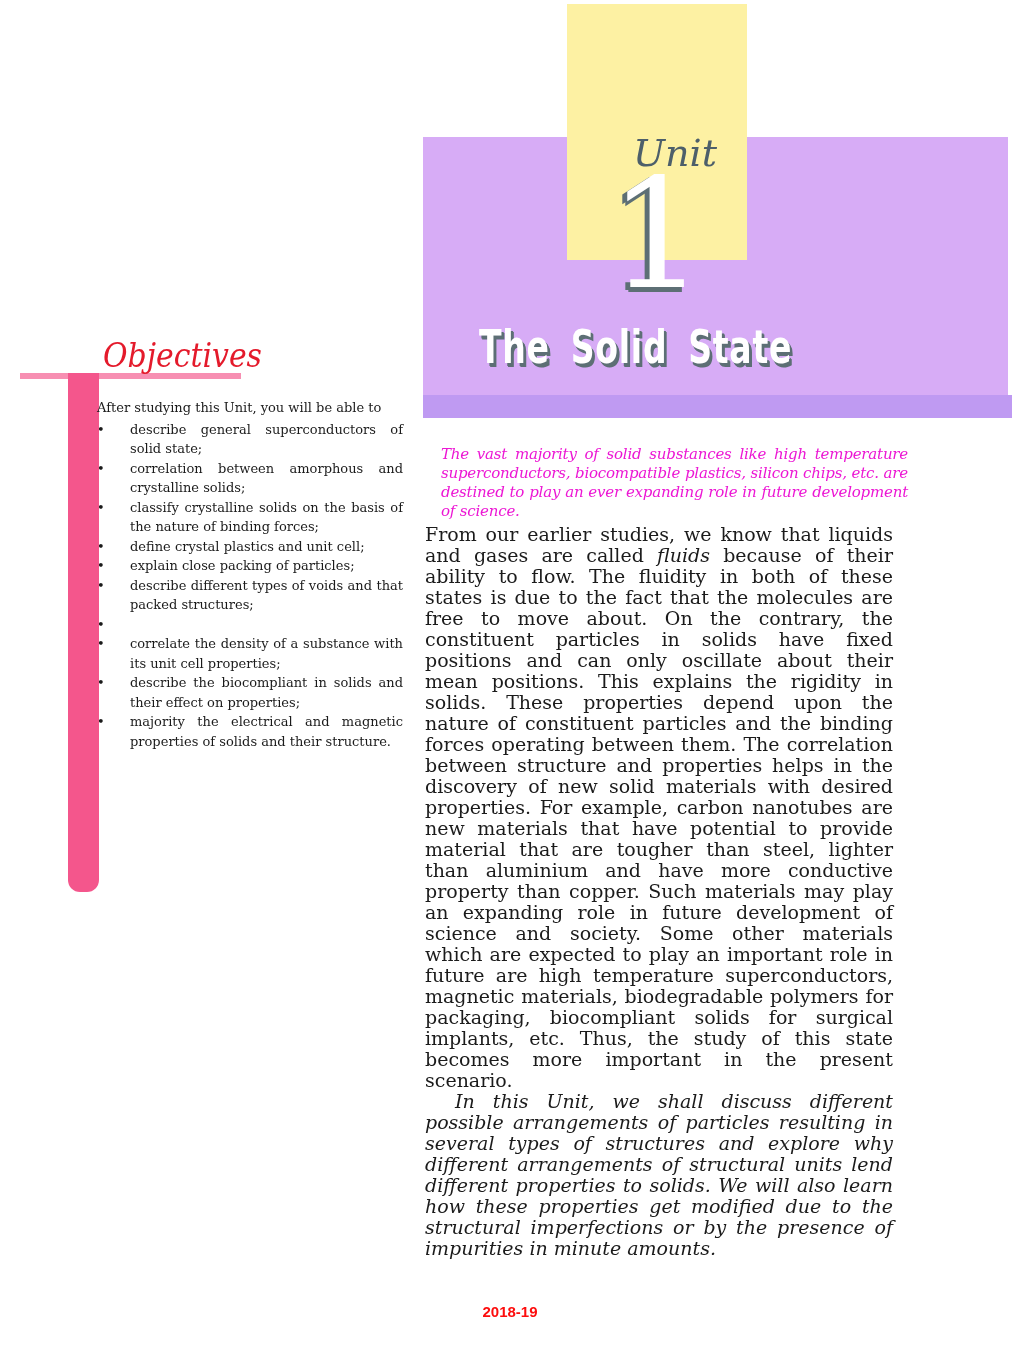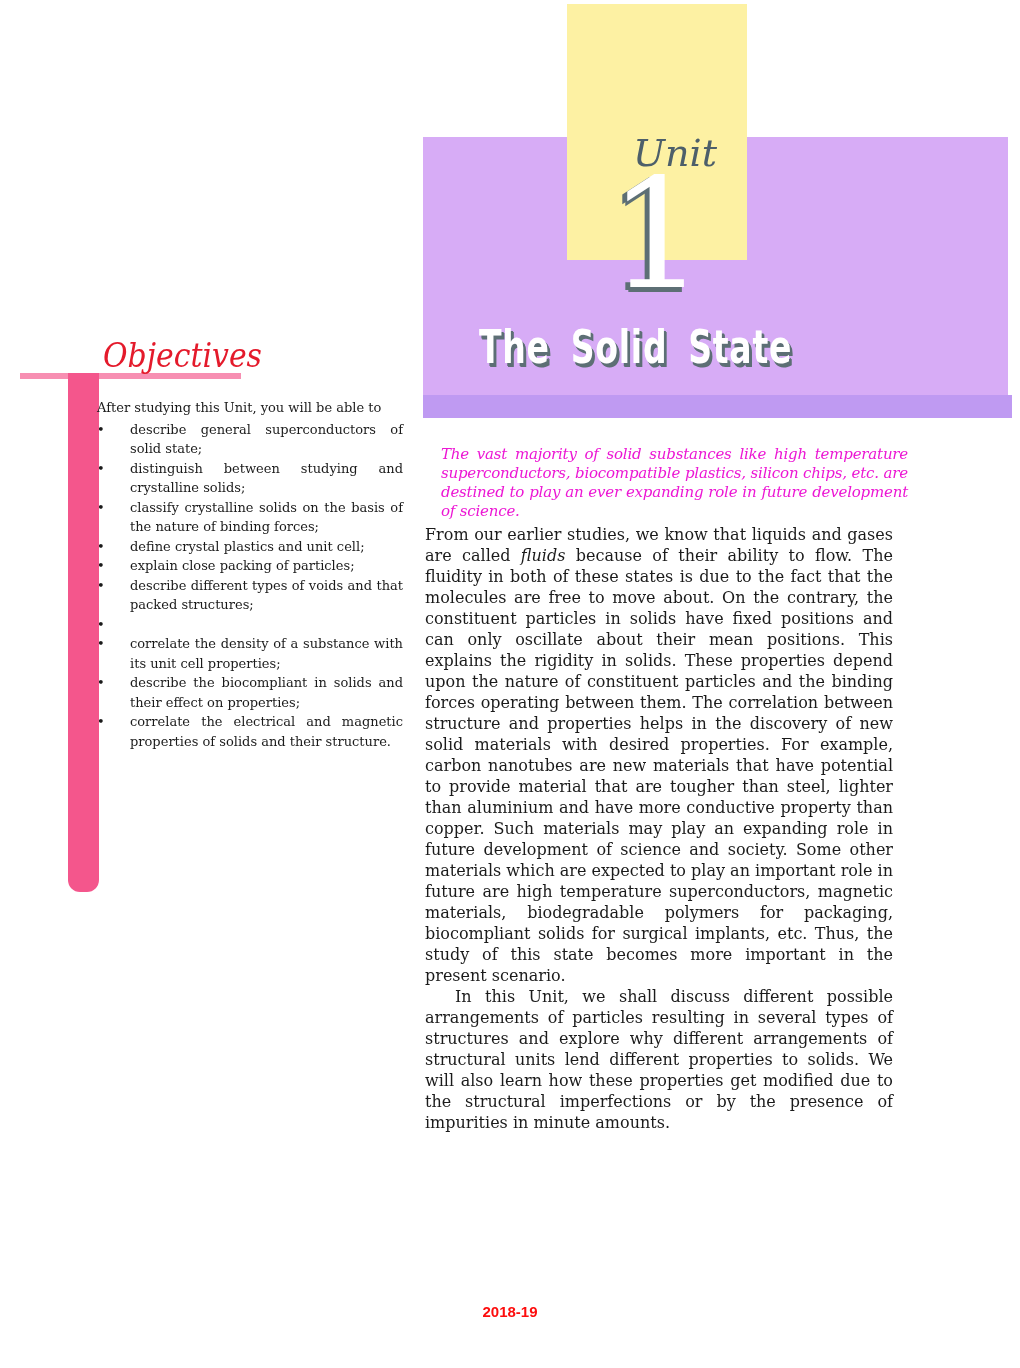--- a/index.html
+++ b/index.html
@@ -65,24 +65,24 @@
   }
   .obj-intro { margin:0; text-align:justify; }
   .obj-items { list-style:none; margin:2px 0 0 0; padding:0; }
   .obj-item { display:flex; }
   .bullet { flex:0 0 33px; }
   .obj-text { flex:1; text-align:justify; }
 
   
   .main-text {
     position:absolute; left:425px; top:524px; width:468px;
-    font-size:16px; line-height:21px; color:#1b1b1b; text-align:justify;
+    font-size:19px; line-height:21px; color:#1b1b1b; text-align:justify;
   }
   .para { margin:0; }
-  .para.indented { text-indent:30px; }
+  .para.indented { text-indent:30px;font-style:italic; }
 
   
   .page-footer {
     position:absolute; left:0; top:1303px; width:100%; text-align:center;
     font-family:"Liberation Sans", sans-serif; font-weight:bold; font-size:15px;
     color:var(--footer_red, #fd0d0d);
   }
 </style>
 </head>
 <body>
@@ -105,21 +105,21 @@
     <p class="obj-intro">After studying this Unit, you will be able to</p>
     <ul class="obj-items">
 
         <li class="obj-item">
           <span class="bullet">•</span>
           <span class="obj-text">describe general superconductors of solid state;</span>
         </li>
 
         <li class="obj-item">
           <span class="bullet">•</span>
-          <span class="obj-text">distinguish between studying and crystalline solids;</span>
+          <span class="obj-text">correlation between amorphous and crystalline solids;</span>
         </li>
 
         <li class="obj-item">
           <span class="bullet">•</span>
           <span class="obj-text">classify crystalline solids on the basis of the nature of binding forces;</span>
         </li>
 
         <li class="obj-item">
           <span class="bullet">•</span>
           <span class="obj-text">define crystal plastics and unit cell;</span>
@@ -144,21 +144,21 @@
           <span class="obj-text">correlate the density of a substance with its unit cell properties;</span>
         </li>
 
         <li class="obj-item">
           <span class="bullet">•</span>
           <span class="obj-text">describe the biocompliant in solids and their effect on properties;</span>
         </li>
 
         <li class="obj-item">
           <span class="bullet">•</span>
-          <span class="obj-text">correlate the electrical and magnetic properties of solids and their structure.</span>
+          <span class="obj-text">majority the electrical and magnetic properties of solids and their structure.</span>
         </li>
       </ul>
   </div>
 
   <div class="main-text">
     <p class="para"><span>From our earlier studies, we know that liquids and gases are called </span><i>fluids</i><span> because of their ability to flow. The fluidity in both of these states is due to the fact that the molecules are free to move about. On the contrary, the constituent particles in solids have fixed positions and can only oscillate about their mean positions. This explains the rigidity in solids. These properties depend upon the nature of constituent particles and the binding forces operating between them. The correlation between structure and properties helps in the discovery of new solid materials with desired properties. For example, carbon nanotubes are new materials that have potential to provide material that are tougher than steel, lighter than aluminium and have more conductive property than copper. Such materials may play an expanding role in future development of science and society. Some other materials which are expected to play an important role in future are high temperature superconductors, magnetic materials, biodegradable polymers for packaging, biocompliant solids for surgical implants, etc. Thus, the study of this state becomes more important in the present scenario.</span></p>
     <p class="para indented">In this Unit, we shall discuss different possible arrangements of particles resulting in several types of structures and explore why different arrangements of structural units lend different properties to solids. We will also learn how these properties get modified due to the structural imperfections or by the presence of impurities in minute amounts.</p>
   </div>
 
   <div class="page-footer">2018-19</div>

